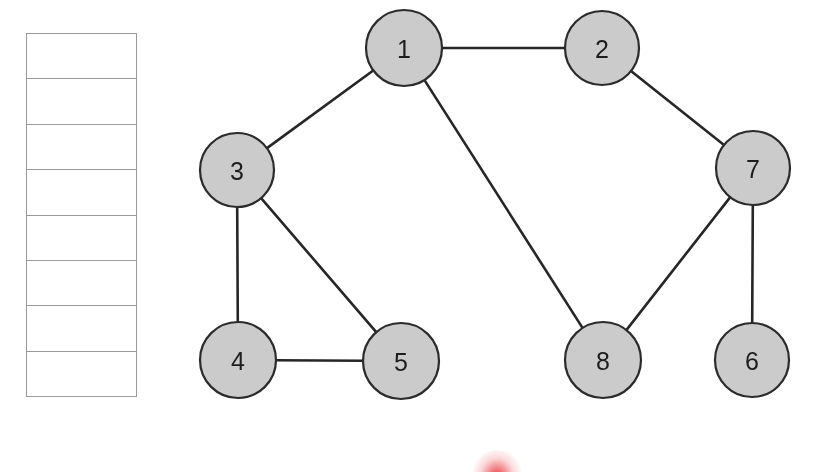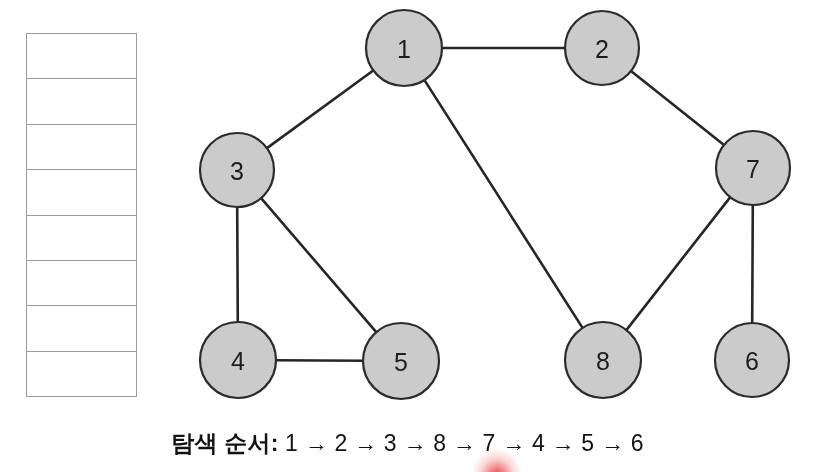--- a/index.html
+++ b/index.html
@@ -165,17 +165,16 @@
           <circle class="graph-node-circle" cx="753" cy="168" r="37" fill="#cbcbcb" stroke="#2b2b2b"></circle>
           <text class="graph-node-label" x="753" y="169">7</text>
         </g>
         <g>
           <circle class="graph-node-circle" cx="603" cy="360" r="38" fill="#cbcbcb" stroke="#2b2b2b"></circle>
           <text class="graph-node-label" x="603" y="361">8</text>
         </g>
       </g>
   </svg>
 
-  <div id="caption"><span id="caption-label">탐색 순서:</span><span id="caption-sequence"> 1 → 2 → 3 → 8 → 7 → 4 → 5 → 6</span></div>
 
   <div id="cursor-glow"></div>
 
 </div>
 
 </body></html>

